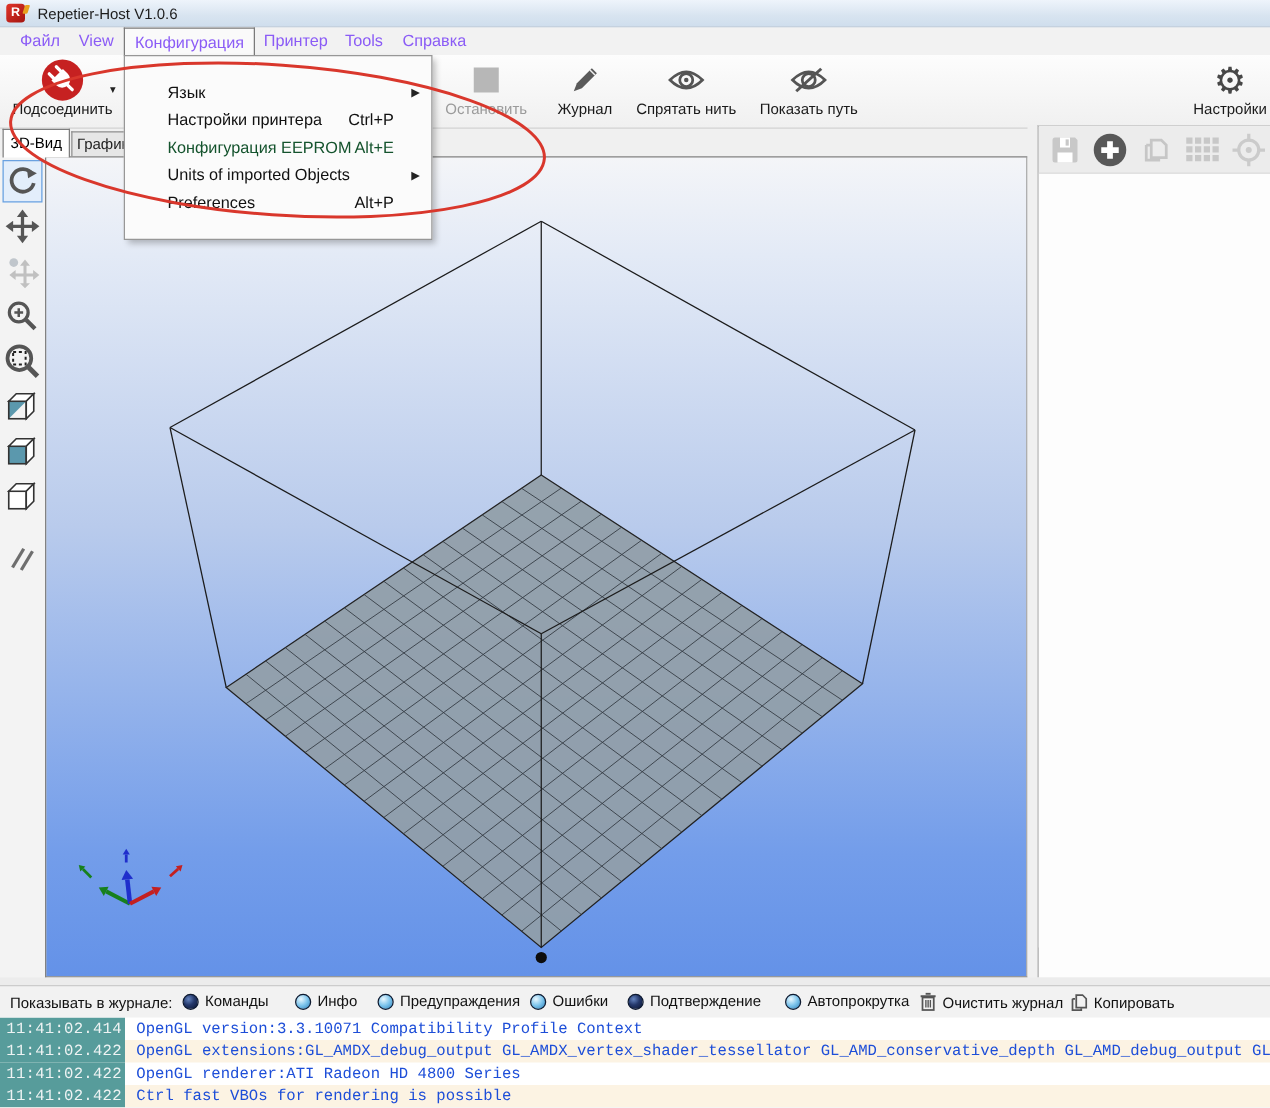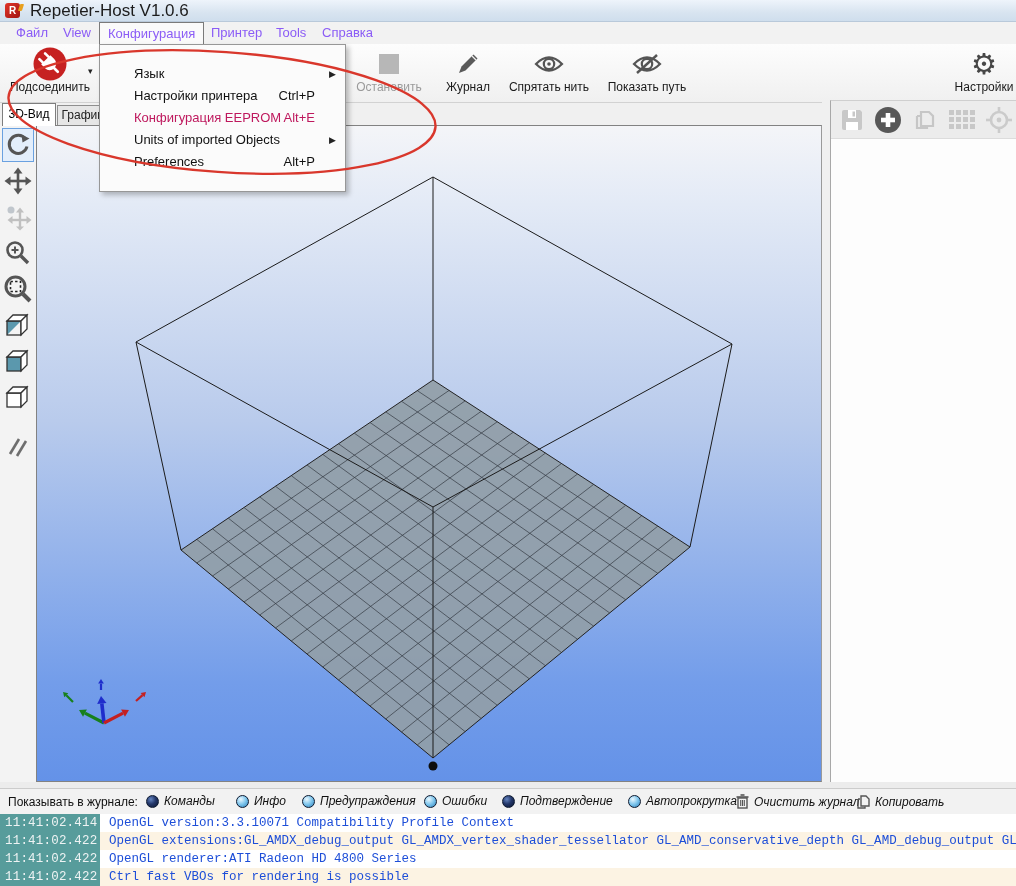--- a/index.html
+++ b/index.html
@@ -8,21 +8,21 @@
   #app { position:relative; width:1016px; height:886px; background:#f0f0f0; overflow:hidden; }
 
   
   #titlebar { position:absolute; left:0; top:0; width:1016px; height:22px;
     background:linear-gradient(180deg,#eef4fb 0%,#d8e4f0 60%,#cfdeed 100%);
     border-bottom:1px solid #b9c9da; display:flex; align-items:center; padding-left:5px; }
   #app-icon { width:15px; height:15px; background:linear-gradient(135deg,#e0352b,#a31510); border-radius:3px;
     color:#fff; font-size:10px; font-weight:bold; text-align:center; line-height:15px; position:relative; }
   #app-icon::after { content:""; position:absolute; right:-3px; top:1px; width:4px; height:7px;
     background:#e8a01e; transform:skewX(-18deg); border-radius:1px; }
-  #window-title { margin-left:10px; font-size:17px; color:#1c1c1c; }
+  #window-title { margin-left:10px; font-size:12px; color:#1c1c1c; }
 
   
   #menubar { position:absolute; left:0; top:22px; width:1016px; height:22px; background:#f2f2f2; }
   .menu-root { position:absolute; top:0; height:22px; line-height:21px; font-size:13px; color:#8b5cf6;
     padding:0 8px; cursor:default; }
   .menu-root.open { border:1px solid #7a7a7a; border-bottom:none; background:#fafafa; height:23px; z-index:40; }
 
   
   #toolbar { position:absolute; left:0; top:44px; width:1016px; height:59px;
     background:linear-gradient(180deg,#fdfdfd,#f0f0f0); border-bottom:1px solid #d2d2d2; }
@@ -68,40 +68,40 @@
     border:1px solid #8f8f8f; border-bottom:none; }
   #tab-stub { left:182px; top:3px; width:6px; height:21px; background:#e6e6e6; border:1px solid #8f8f8f; border-right:none; }
   #rp-iconbar { position:relative; height:38px; background:#ececec; border-bottom:1px solid #dcdcdc;
     display:flex; align-items:center; gap:9px; padding-left:8px; }
   #rp-body { height:619px; background:#fdfdfd; }
 
   
   #log-filterbar { position:absolute; left:0; top:788px; width:1016px; height:26px; background:#f2f2f2;
     border-top:1px solid #cccccc; font-size:12px; color:#111; }
   #log-filterbar .flabel { position:absolute; left:8px; top:6px; }
-  .chip { position:absolute; top:5px; display:flex; align-items:center; gap:5px;font-style:italic; }
+  .chip { position:absolute; top:5px; display:flex; align-items:center; gap:5px; }
   .orb { width:13px; height:13px; border-radius:50%; border:1px solid #0e1a30; }
   .orb.dark  { background:radial-gradient(circle at 35% 30%, #6585c0 0%, #24386b 45%, #0b1530 100%); }
   .orb.light { background:radial-gradient(circle at 35% 30%, #eaf8ff 0%, #7cc4ec 50%, #2e7fb8 100%); }
 
   
   #log-area { position:absolute; left:0; top:814px; width:1016px; height:72px; background:#ffffff;
     font-family:"Liberation Mono", monospace; font-size:12.5px; overflow:hidden; }
   .logrow { display:flex; height:18px; line-height:18px; white-space:nowrap; }
   .logrow.alt { background:#fcf3e3; }
   .ltime { flex:0 0 100px; background:#579c9b; color:#eef3f3; padding-left:5px; letter-spacing:0.2px; }
   .lmsg { padding-left:9px; color:#1d4ed8; overflow:hidden; }
 
   
   #menu-popup { position:absolute; left:99px; top:44px; width:247px; background:#fbfbfb;
     border:1px solid #979797; box-shadow:3px 3px 5px rgba(0,0,0,0.25); z-index:45; padding:18px 0; }
   .mitem { position:relative; height:22px; line-height:22px; font-size:13px; color:#111; padding-left:34px; }
   .mitem .mshort { position:absolute; right:30px; }
   .mitem .marrow { position:absolute; right:9px; font-size:9px; color:#222; }
-  .mitem.disabled { color:#be185d; }
+  .mitem.disabled { color:#14532d; }
 
   
   #annotation { position:absolute; left:0; top:0; width:1016px; height:886px; pointer-events:none; z-index:100; }
 
   svg { display:block; }
 </style>
 </head>
 <body>
 
 <div id="app">

